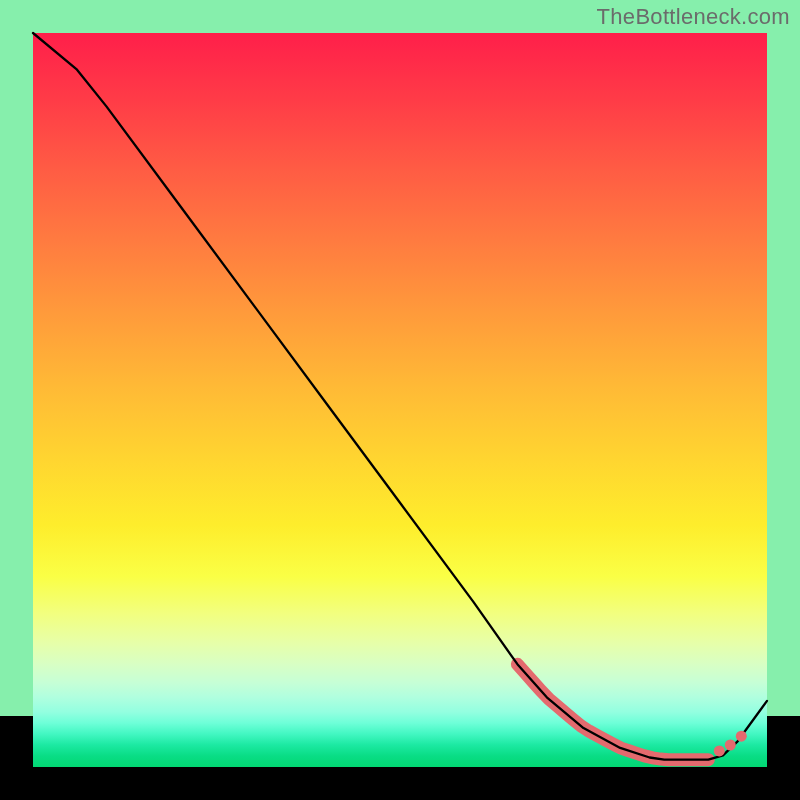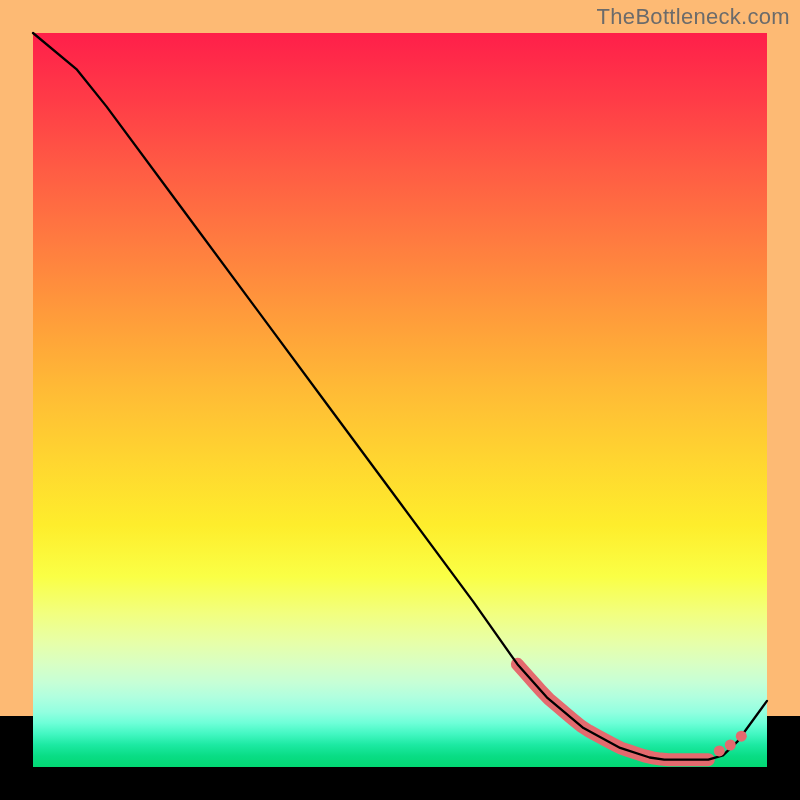--- a/index.html
+++ b/index.html
@@ -8,21 +8,21 @@
     width: 800px;
     height: 800px;
     background: #000;
     font-family: Arial, Helvetica, sans-serif;
     overflow: hidden;
   }
   .frame {
     position: relative;
     width: 800px;
     height: 716px;
-    background: #fdba74;
+    background: #86efac;
   }
   .watermark {
     position: absolute;
     top: 4px;
     right: 10px;
     color: #6b6b6b;
     font-size: 22px;
     font-weight: 500;
     letter-spacing: 0.3px;
     user-select: none;

